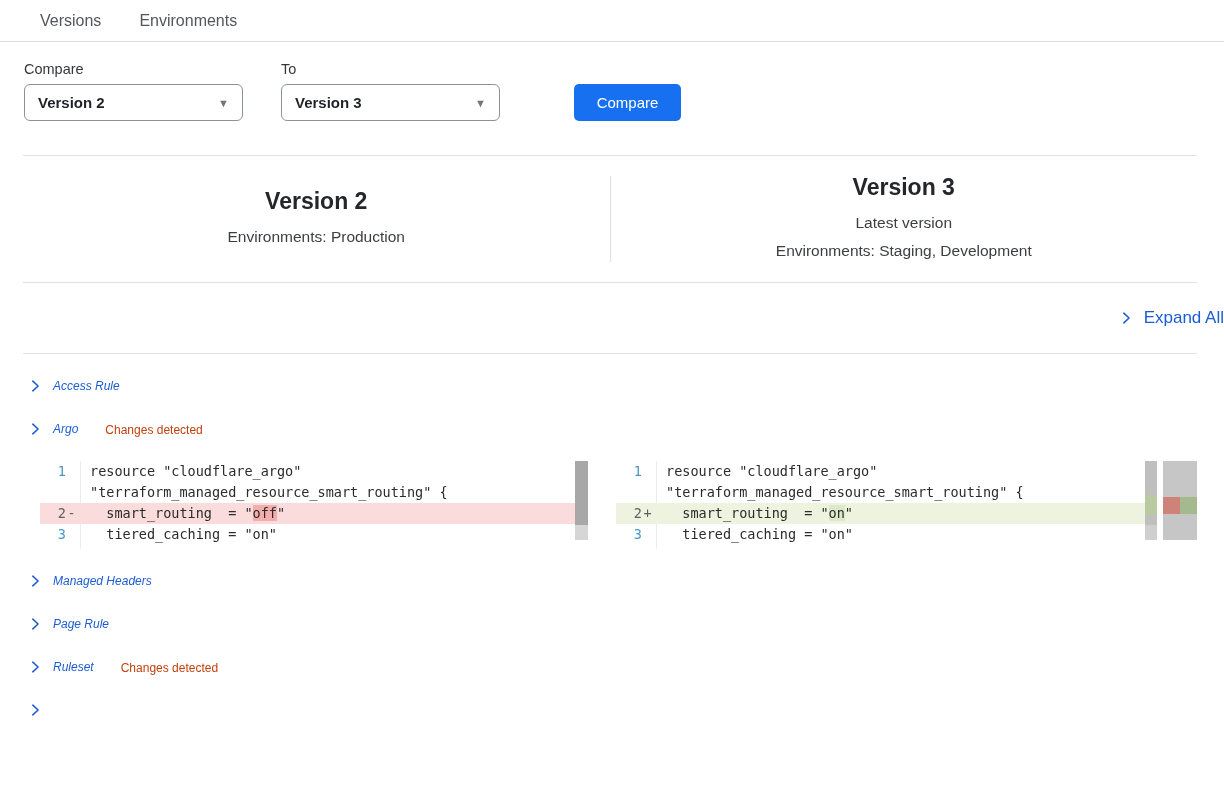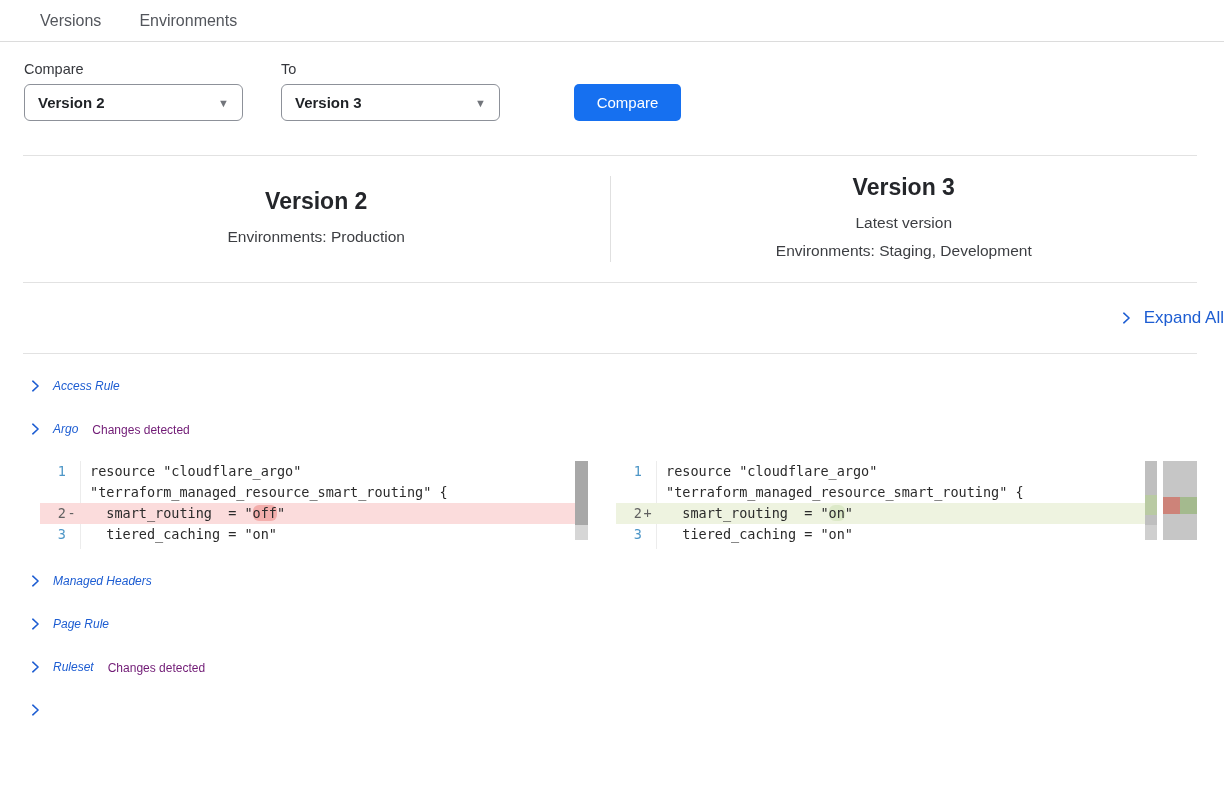--- a/index.html
+++ b/index.html
@@ -45,40 +45,40 @@
   
   .expand-row{ height:70px; display:flex; align-items:center; padding-left:28px;
         color:var(--blue); cursor:pointer;justify-content:flex-end; }
   .expand-row .chev{ display:flex; margin-right:11px; }
   .expand-row .lbl{ font-size:17px; }
   
   .section-row{ display:flex; align-items:center; margin:20px 0 20px 28px;
         height:23px; cursor:pointer; }
   .section-row .chev{ display:flex; margin-right:11px; color:var(--blue); }
   .section-row .lbl{ font-size:12px; color:var(--blue);font-style:italic; }
-  .section-row .badge{ font-size:12px; color:#701a75; margin-left:14px; padding-top:3px; }
+  .section-row .badge{ font-size:12px; color:#c2410c; margin-left:27px; padding-top:3px; }
   
   .diff-wrap{ display:flex; margin:21px 0 18px 40px; }
   .diff-pane{ position:relative; height:88px; overflow:hidden; background:#fff; }
   .diff-pane.left{ width:548px; margin-right:28px; }
   .diff-pane.right{ width:581px; }
   .diff-pane.left .rows{ margin-right:13px; }
   .diff-pane.right .rows{ margin-right:52px; }
   .drow{ display:flex; height:21px; line-height:21px;
         font-family:"DejaVu Sans Mono","Liberation Mono",monospace; font-size:13.5px; }
   .drow .gutter{ flex:0 0 40px; display:flex; padding-right:3px; color:#4d96c7; }
   .drow .gutter .num{ flex:1; text-align:right; }
   .drow .gutter .sign{ width:11px; text-align:center; }
   .drow .code{ flex:1; white-space:pre; overflow:hidden; padding-left:9px;
         color:#2b2b2b; border-left:1px solid #ececec; }
   .drow.removed{ background:var(--removed-row); }
   .drow.added{ background:var(--added-row); }
   .drow.removed .code, .drow.added .code{ border-left-color:transparent; }
   .drow.removed .gutter, .drow.added .gutter{ color:#616161; }
-  .drow mark{ background:var(--removed-mark); color:inherit; border-radius:6px; }
+  .drow mark{ background:var(--removed-mark); color:inherit; border-radius:0; }
   .drow.added mark{ background:var(--added-mark); }
   .vscroll{ position:absolute; top:0; width:13px; height:79px; background:#d6d6d6; }
   .diff-pane.left .vscroll{ right:0; }
   .diff-pane.right .vscroll{ right:40px; width:12px; background:#cfcfcf; }
   .vscroll .thumb{ position:absolute; top:0; left:0; right:0; height:64px; background:#a8a8a8; }
   .diff-pane.right .vscroll .thumb{ background:#bfbfbf; }
   .vscroll .tint{ position:absolute; left:0; right:0; top:34px; height:20px; background:#b9caa3; }
   .ruler{ position:absolute; right:0; top:0; width:34px; height:79px; background:#c6c6c6; }
   .ruler .r-red{ position:absolute; left:0; top:36px; width:17px; height:17px; background:var(--ruler-red); }
   .ruler .r-green{ position:absolute; right:0; top:36px; width:17px; height:17px; background:var(--ruler-green); }

